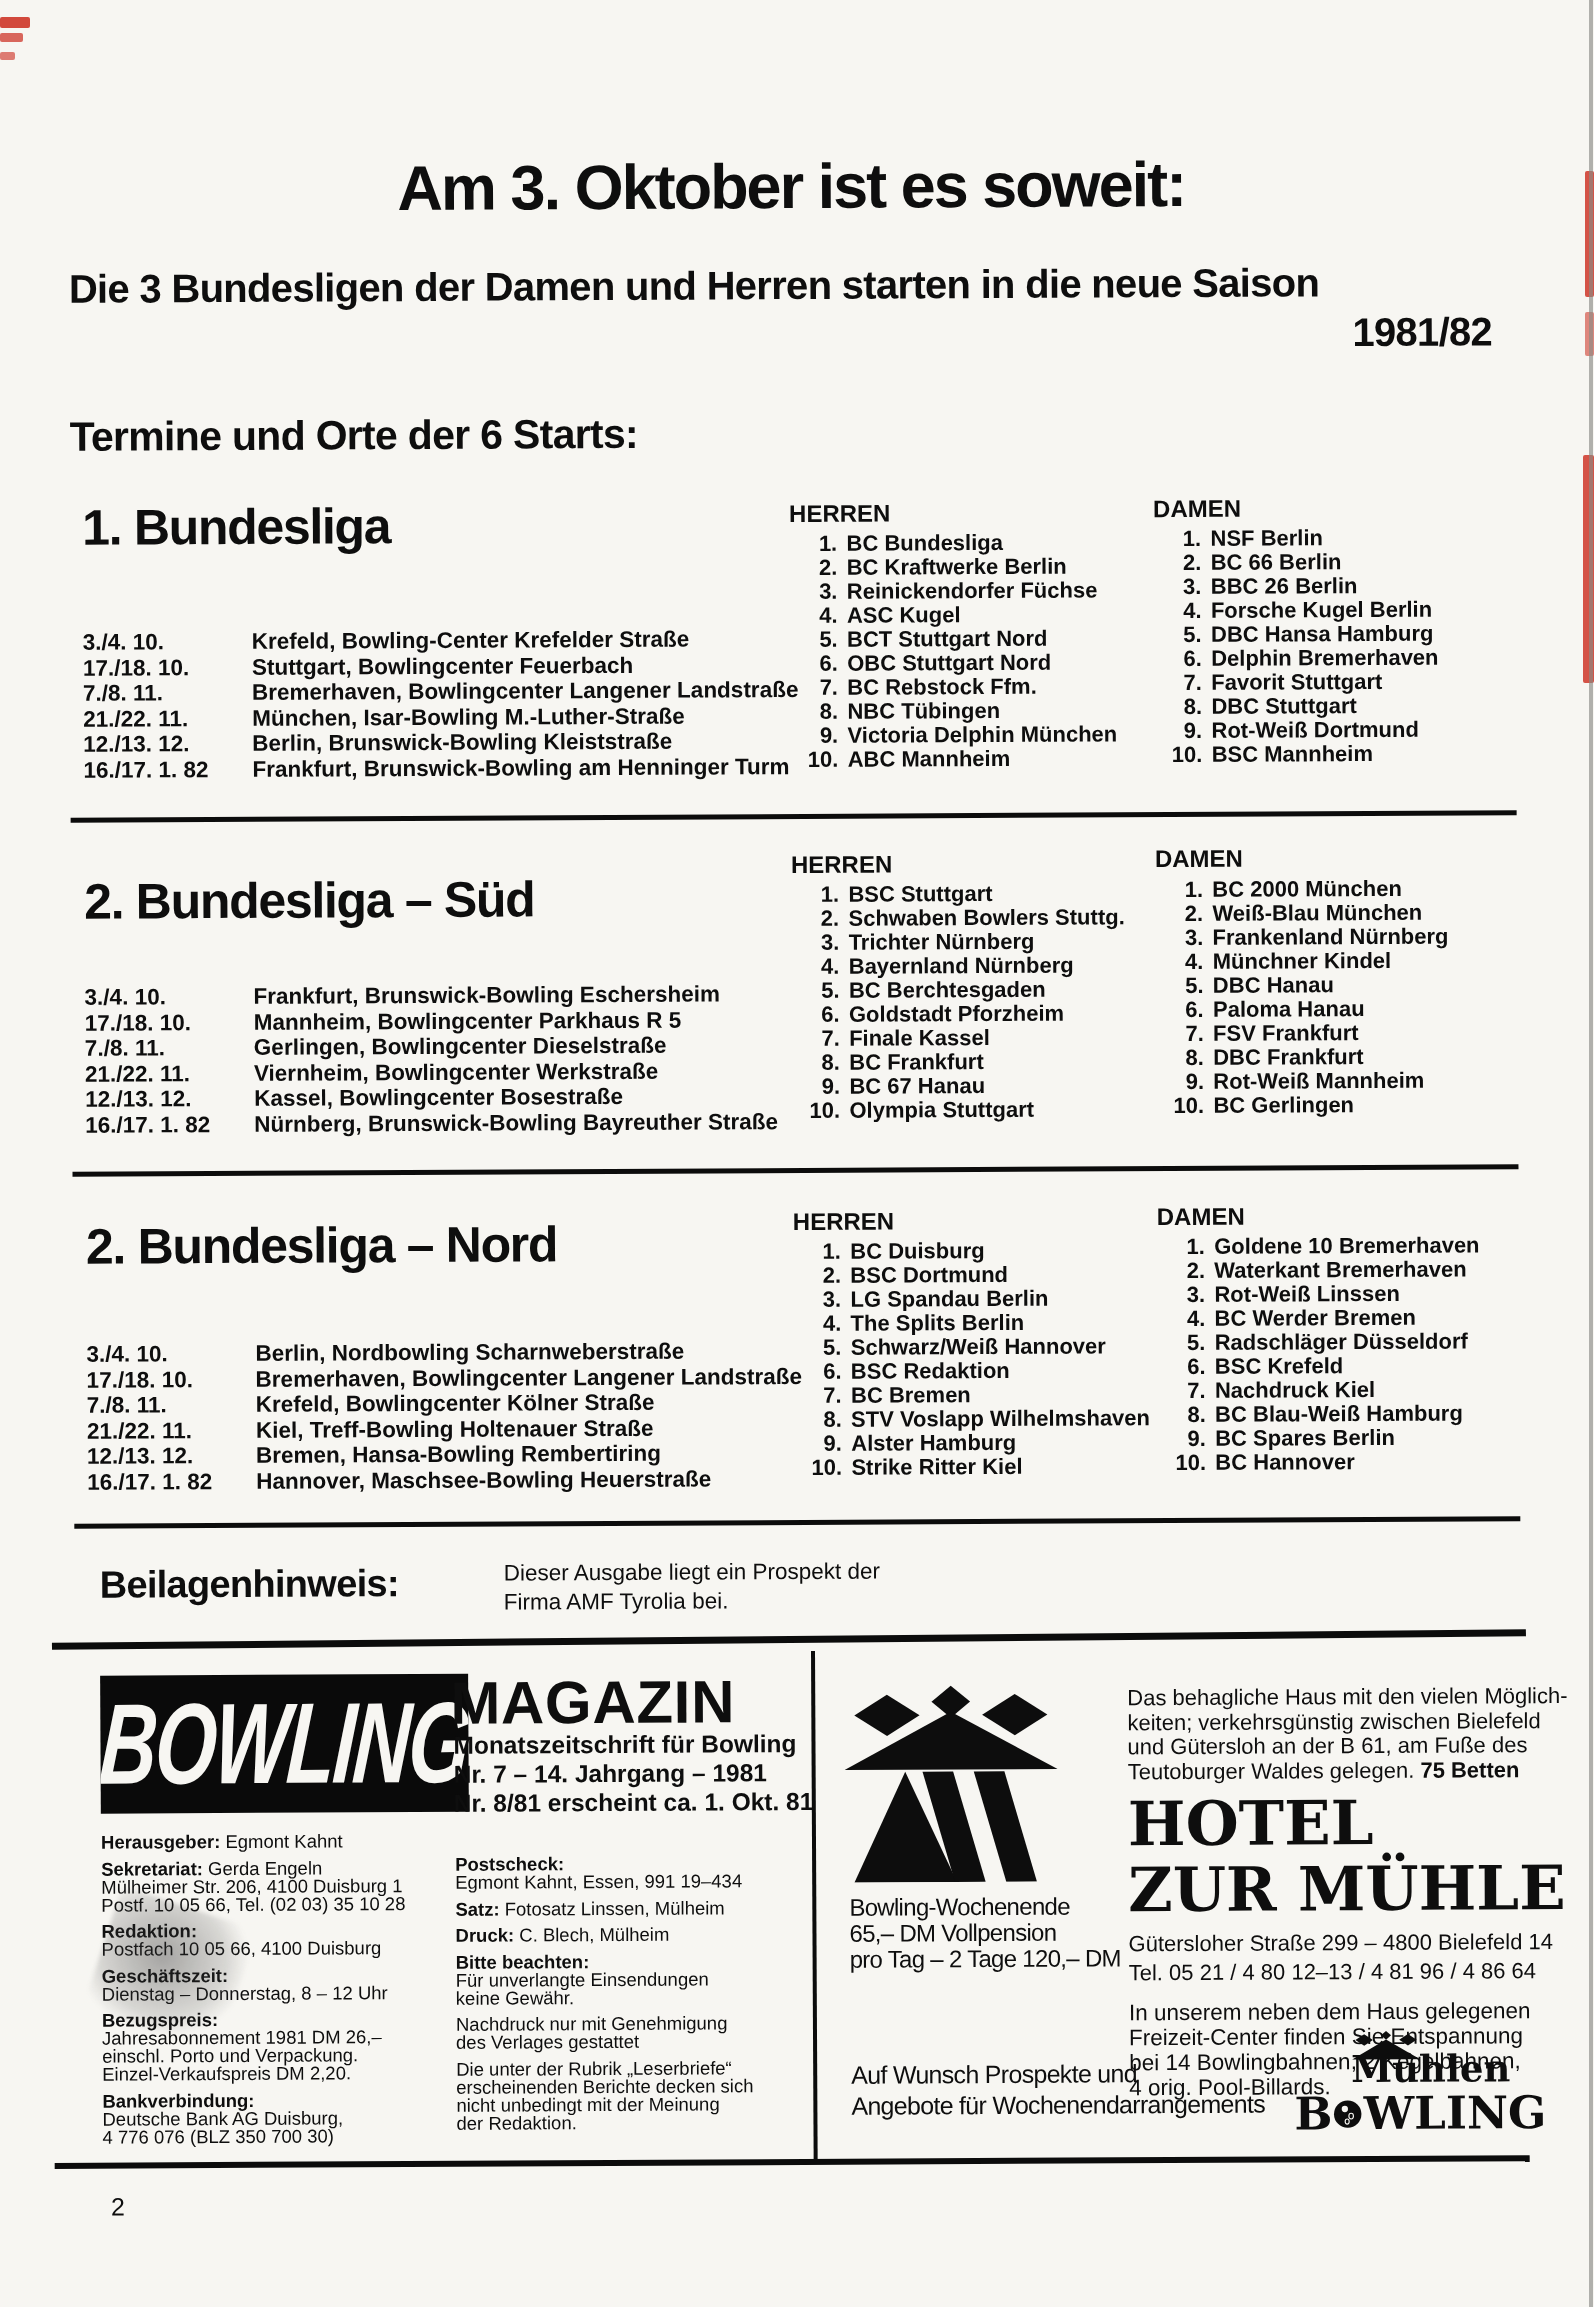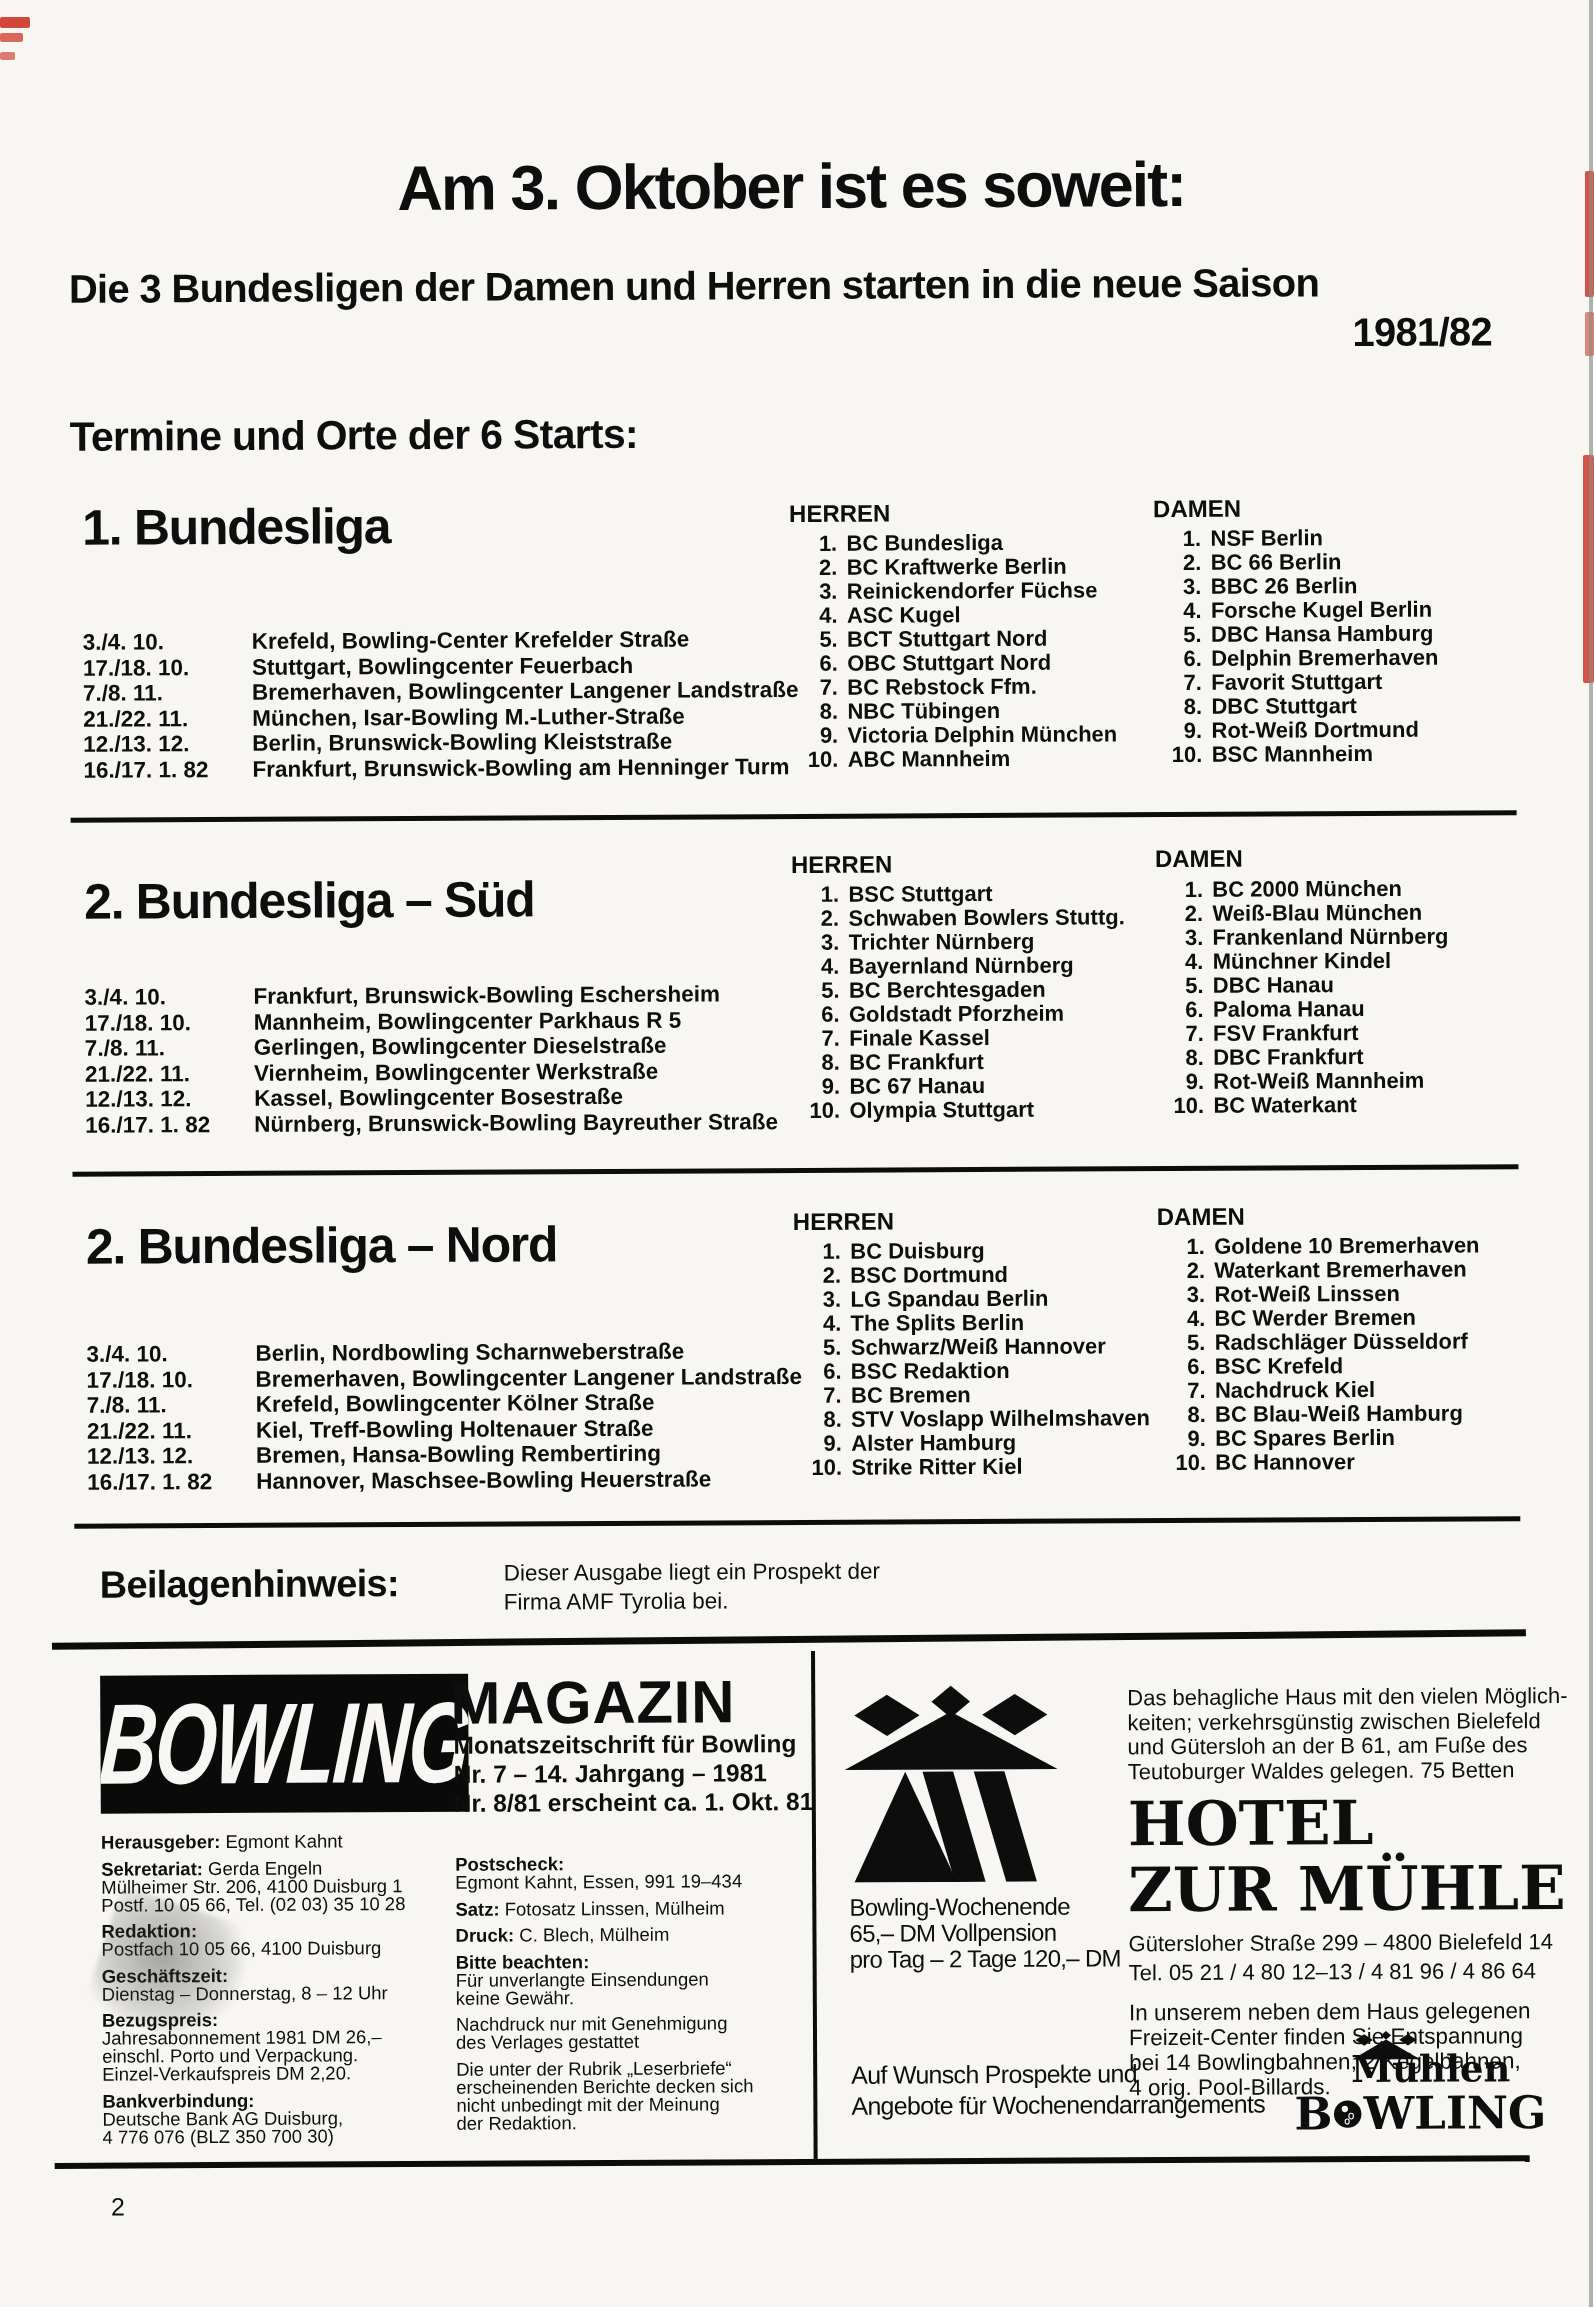--- a/index.html
+++ b/index.html
@@ -72,21 +72,21 @@
 
   
   .mill-logo{position:absolute; left:842px; top:1683px; width:213px; height:200px;}
   .mill-logo polygon{fill:#0d0d0d;}
   .weekend{position:absolute; left:846px; top:1895px; font-size:24px; letter-spacing:-0.7px; line-height:26px; white-space:nowrap;}
   .prospekt{position:absolute; left:847px; top:2060px; font-size:25px; letter-spacing:-0.7px; line-height:31px; white-space:nowrap;}
 
   
   .hotel-col{position:absolute; left:1125px; top:1688px; width:410px;}
   .intro, .intro-last{font-size:22px; line-height:24.5px; white-space:nowrap;}
-  .intro-last .beds{font-weight:400;}
+  .intro-last .beds{font-weight:700;}
   .hotel-name{font-family:"DejaVu Serif", serif; font-weight:700; font-size:61px; line-height:66px;
     letter-spacing:0px; margin-top:6.6px; white-space:nowrap;}
   .hotel-addr{font-size:22px; margin-top:8px; white-space:nowrap;}
   .hotel-phone{font-size:22px; margin-top:3.3px; white-space:nowrap;}
   .center-lines{margin-top:14.6px; font-size:22.5px; line-height:25px; white-space:nowrap;}
   .mb-logo{position:absolute; left:1290px; top:2034px; width:252px;}
   .mini-mill{position:absolute; left:57px; top:0px; width:70px; height:28.5px;}
   .mini-mill polygon{fill:#0d0d0d;}
   .muehlen{margin:20px 0 0 57px; font-family:"DejaVu Serif", serif; font-weight:700; font-size:37px; line-height:37px;}
   .mb-bowling{margin-top:2.6px; font-family:"DejaVu Serif", serif; font-weight:700; font-size:45px; line-height:45px;
@@ -352,21 +352,21 @@
             <div class="team-row">
               <span class="num">8.</span>
               <span class="tname">DBC Frankfurt</span>
             </div>
             <div class="team-row">
               <span class="num">9.</span>
               <span class="tname">Rot-Weiß Mannheim</span>
             </div>
             <div class="team-row">
               <span class="num">10.</span>
-              <span class="tname">BC Waterkant</span>
+              <span class="tname">BC Gerlingen</span>
             </div>
           </div>
       </div>
     </section>
 
     <div class="rule" id="rule2"></div>
 
     <section class="league" id="league3">
       <h3 class="league-name">2. Bundesliga – Nord</h3>
       <div class="schedule">

